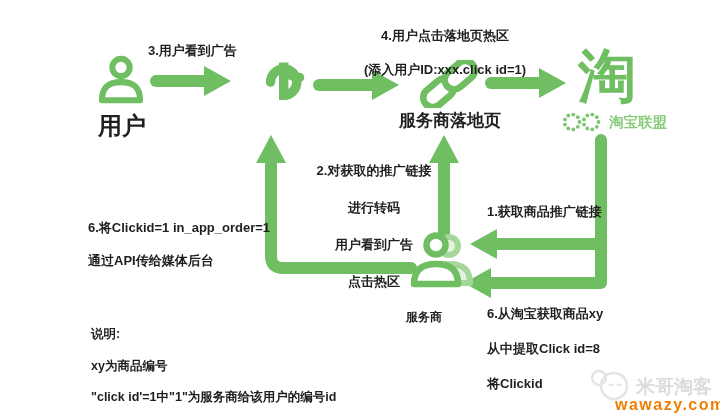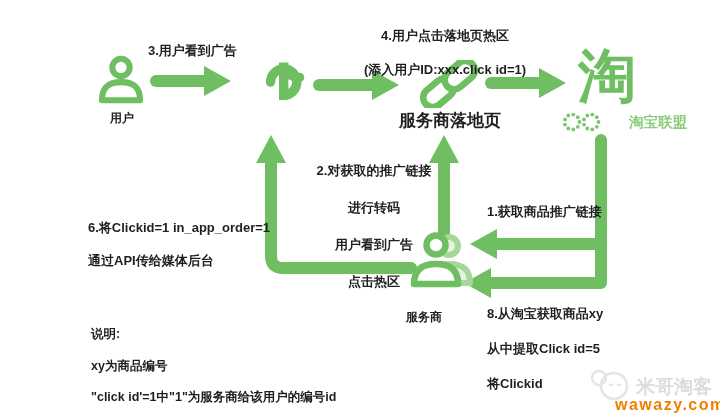--- a/index.html
+++ b/index.html
@@ -11,29 +11,29 @@
   .icon-box { position:absolute; }
   .txt { position:absolute; color:#1f1f1f; font-weight:700; white-space:pre-line; }
   .t-step { font-size:13px; line-height:17px; }
   .t-node { font-size:16px; }
   .t3 { left:148px; top:42px; }
   .t4 { left:350px; top:27px; width:190px; text-align:center; line-height:17px; }
   .t2 { left:312px; top:162px; width:124px; text-align:center; line-height:18.5px; }
   .t1 { left:487px; top:203px; }
   .t5 { left:487px; top:305px; line-height:17.5px; }
   .t6 { left:88px;  top:204px; line-height:16.5px;margin-top:16px; }
-  .lbl-user     { left:96px;  top:110px; width:52px;  text-align:center; font-size:12px; }
+  .lbl-user     { left:96px;  top:110px; width:52px;  text-align:center; font-size:24px; }
   .lbl-landing  { left:394px; top:109px; width:112px; text-align:center; font-size:17px;font-family:Liberation Serif, serif; }
   .lbl-provider { left:406px; top:309px; width:74px;  text-align:left; font-size:12px; }
   .taobao-glyph {
     position:absolute; left:570px; top:44px; width:74px; text-align:center;
     font-size:58px; line-height:64px; font-weight:900; color:#6fbe62;
   }
   .alliance-text {
-    position:absolute; left:609px; top:113px; font-size:14.5px; font-weight:700; color:#8ccd7d;margin-left:20px;
+    position:absolute; left:609px; top:113px; font-size:14.5px; font-weight:700; color:#8ccd7d;
   }
   .notes { left:91px; top:327px; font-size:12.5px; line-height:15.8px; }
   .wm-brand { position:absolute; left:636px; top:374px; font-size:19px; font-weight:700; color:#dcdcdc; }
   .wm-site  { position:absolute; left:615px; top:396px; font-size:16px; font-weight:800;
               color:#f07f00; letter-spacing:1.5px; }
 </style>
 </head>
 <body>
 
 <div class="stage">
@@ -111,22 +111,22 @@
   <div class="txt t-node lbl-provider">服务商</div>
 
   <div class="txt t-step t3">3.用户看到广告</div>
   <div class="txt t-step t4"><span>4.用户点击落地页热区</span><br>
     <span>(添入用户ID:xxx.click id=1)</span></div>
   <div class="txt t-step t2"><span>2.对获取的推广链接</span><br>
     <span>进行转码</span><br>
     <span>用户看到广告</span><br>
     <span>点击热区</span></div>
   <div class="txt t-step t1">1.获取商品推广链接</div>
-  <div class="txt t-step t5"><span>8.从淘宝获取商品xy</span><br>
-    <span>从中提取Click id=5</span><br>
+  <div class="txt t-step t5"><span>6.从淘宝获取商品xy</span><br>
+    <span>从中提取Click id=8</span><br>
     <span>将Clickid</span></div>
   <div class="txt t-step t6"><span>6.将Clickid=1 in_app_order=1</span><br>
     <span>通过API传给媒体后台</span></div>
 
   <div class="txt notes"><span>说明:</span><br>
     <span>xy为商品编号</span><br>
     <span>"click id'=1中"1"为服务商给该用户的编号id</span><br>
     </div>
 
   <svg class="icon-box" style="left:590px;top:368px" width="44" height="34" viewBox="0 0 44 34">

